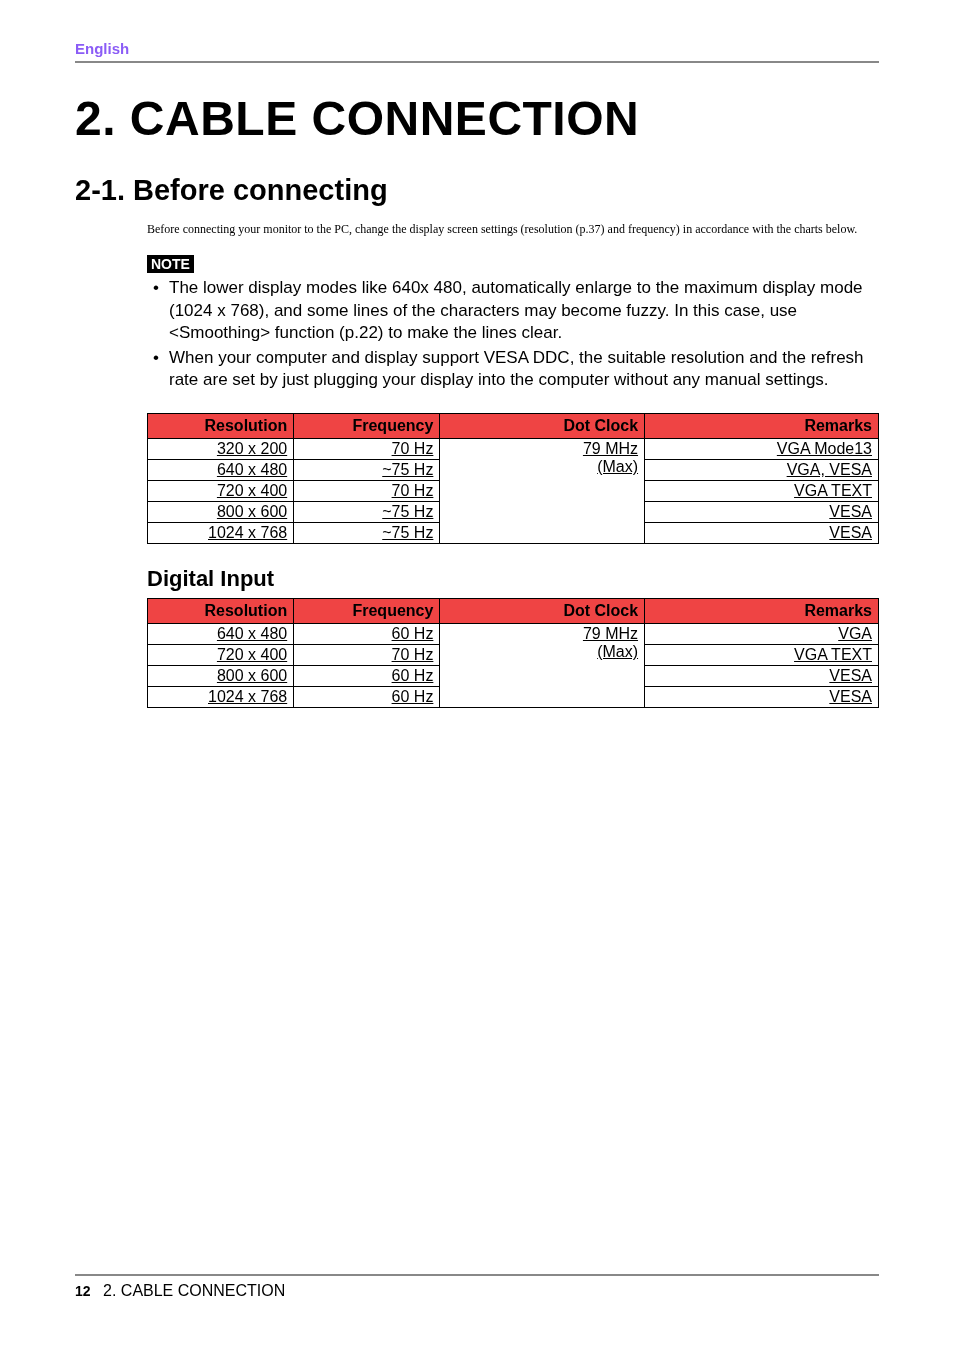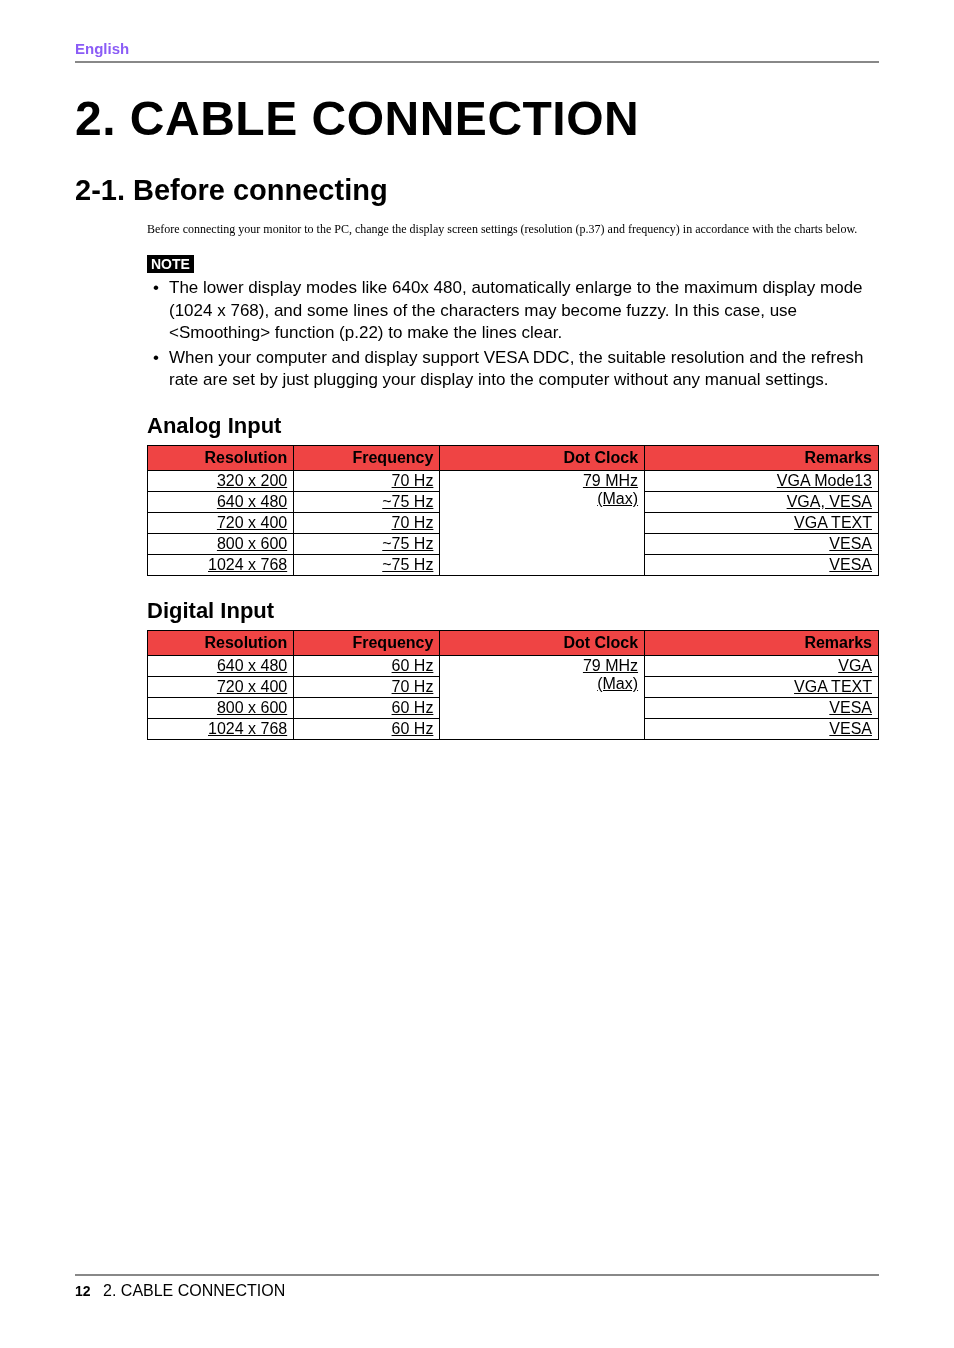--- a/index.html
+++ b/index.html
@@ -134,21 +134,20 @@
 
 <div class="body-indent">
   <p class="intro">Before connecting your monitor to the PC, change the display screen settings (resolution (p.37) and frequency) in accordance with the charts below.</p>
 
   <div class="note-badge">NOTE</div>
   <ul class="notes">
     <li>The lower display modes like 640x 480, automatically enlarge to the maximum display mode (1024 x 768), and some lines of the characters may become fuzzy. In this case, use &lt;Smoothing&gt; function (p.22) to make the lines clear.</li>
     <li>When your computer and display support VESA DDC, the suitable resolution and the refresh rate are set by just plugging your display into the computer without any manual settings.</li>
   </ul>
 
-  <h3>Analog Input</h3>
   <table>
     <thead>
       <tr>
         <th class="col-res">Resolution</th>
         <th class="col-freq">Frequency</th>
         <th class="col-dot">Dot Clock</th>
         <th class="col-rem">Remarks</th>
       </tr>
     </thead>
     <tbody>

